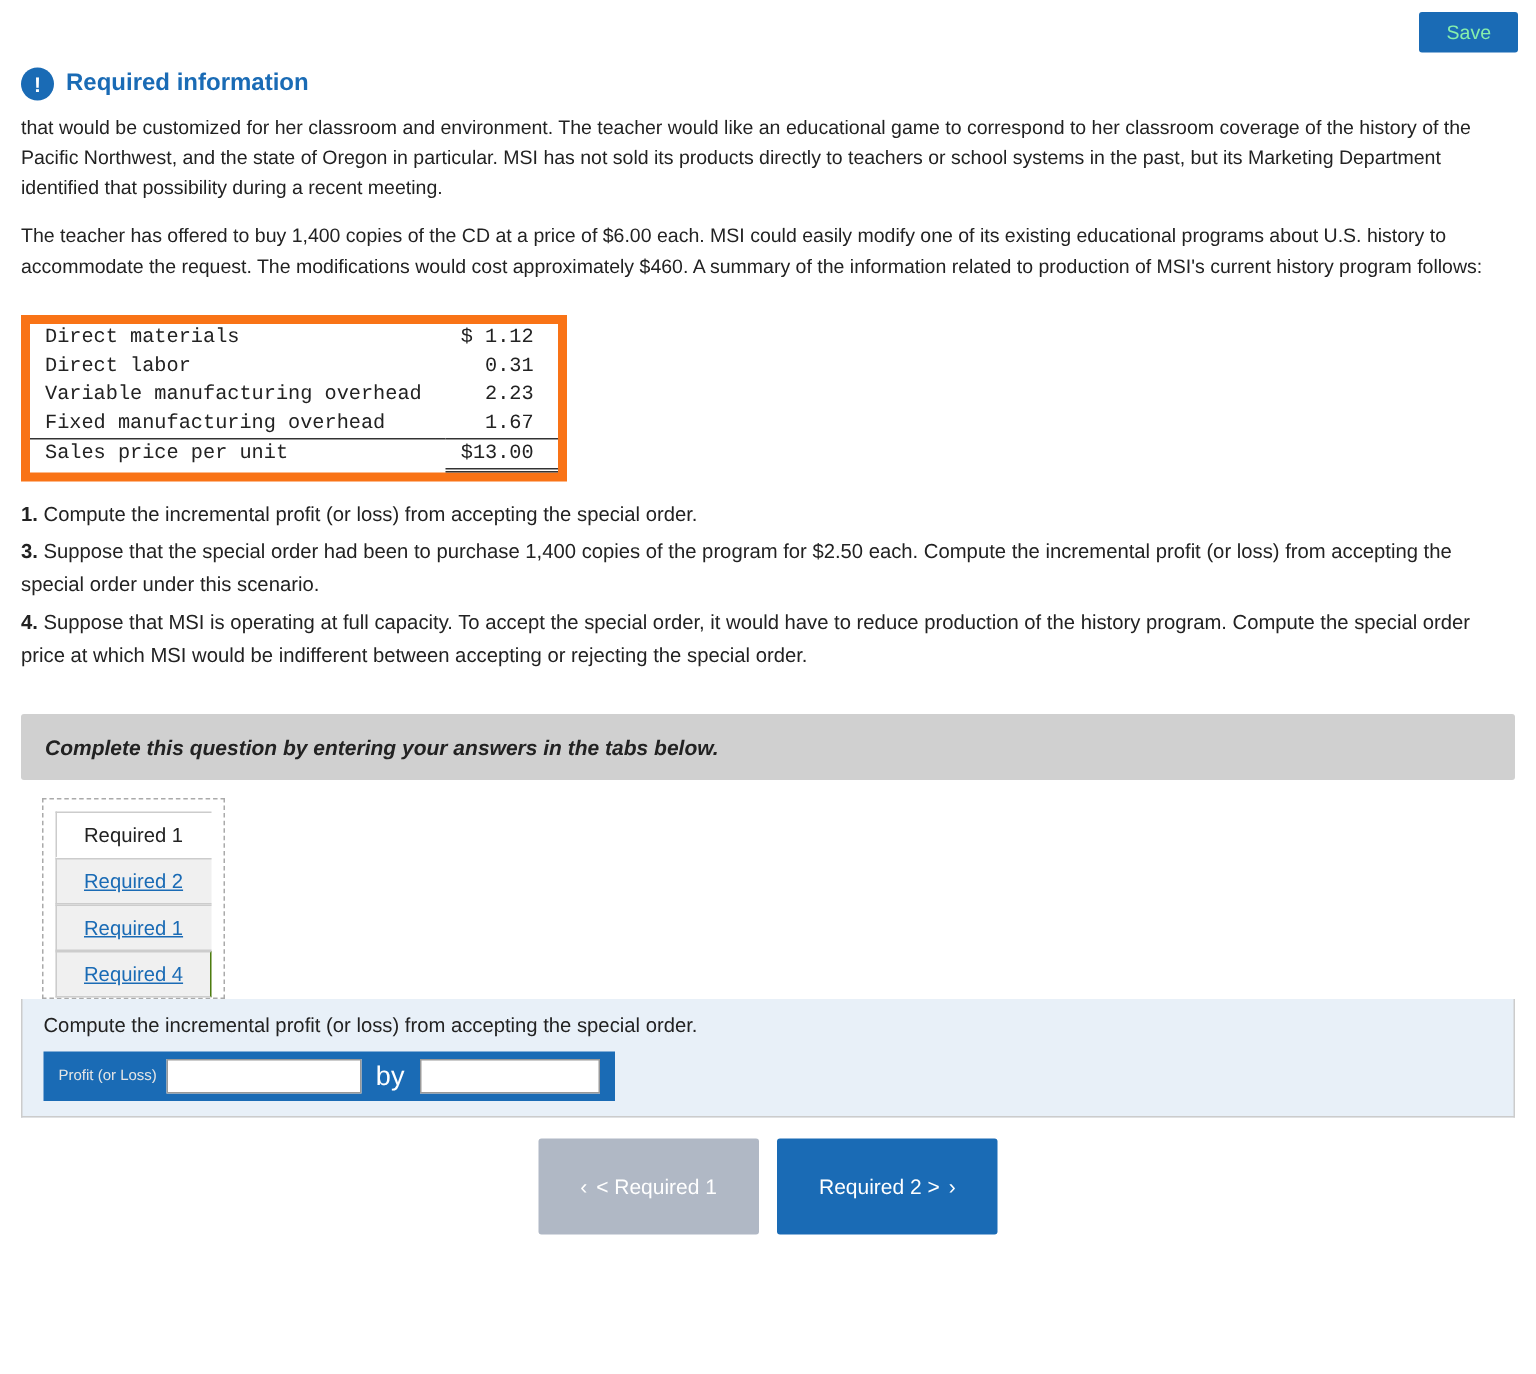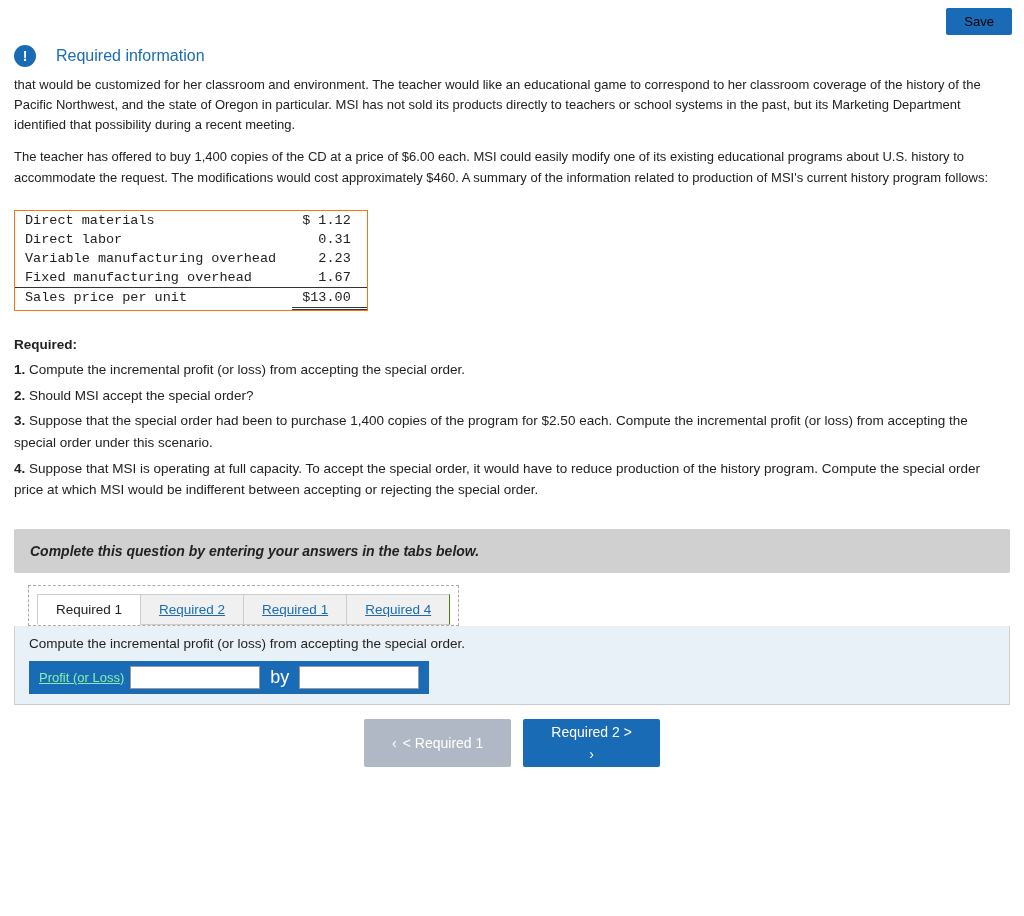--- a/index.html
+++ b/index.html
@@ -14,21 +14,21 @@
     }
 
     .top-bar {
       display: flex;
       justify-content: flex-end;
       padding: 8px 12px 4px 12px;
     }
 
     .top-bar-btn {
       background: #1a6bb5;
-      color: #000000;
+      color: #86efac;
       border: none;
       padding: 6px 18px;
       font-size: 13px;
       cursor: pointer;
       border-radius: 2px;
     }
 
     .required-info-header {
       display: flex;
       align-items: center;
@@ -45,39 +45,38 @@
       font-weight: bold;
       font-size: 14px;
       display: flex;
       align-items: center;
       justify-content: center;
       flex-shrink: 0;
     }
 
     .required-info-label {
       color: #1a6bb5;
-      font-weight: normal;
+      font-weight: bold;
       font-size: 16px;
-      margin-left: 12px;
     }
 
     .main-text {
       padding: 0 14px;
       line-height: 1.55;
       font-size: 13px;
     }
 
     .main-text p {
       margin-bottom: 12px;
     }
 
     .cost-table-wrapper {
-      margin: 10px 14px 12px 14px;
+      margin: 10px 14px 0 14px;
       display: inline-block;
-      border: 1px solid #f97316;
+      border: 6px solid #f97316;
     }
 
     .cost-table {
       border-collapse: collapse;
       font-family: 'Courier New', Courier, monospace;
       font-size: 13.5px;
     }
 
     .cost-table td {
       padding: 2px 16px 2px 10px;
@@ -121,20 +120,21 @@
       color: #222;
       font-style: italic;
     }
 
     .tabs-container {
       margin: 0 14px;
       border: 1.5px dashed #aaa;
       padding: 8px 8px 0 8px;
       display: inline-flex;
       gap: 0;
+      flex-direction: column;
     }
 
     .tab {
       padding: 7px 18px;
       border: 1px solid #ccc;
       background: #f0f0f0;
       font-size: 13.5px;
       cursor: pointer;
       border-right: none;
       color: #1a6bb5;
@@ -164,25 +164,24 @@
       font-size: 13.5px;
     }
 
     .tab-description {
       color: #222;
       font-size: 13.5px;
       margin-bottom: 10px;
     }
 
     .answer-row-label {
-      color: #86efac;
-      font-size: 13px;
+      color: #e5e5e5;
+      font-size: 10px;
       white-space: nowrap;
       font-weight: normal;
-      text-decoration: underline;
     }
 
     .answer-input {
       border: 1px solid #999;
       padding: 3px 6px;
       font-size: 13px;
       width: 130px;
       background: #fff;
     }
 
@@ -217,28 +216,27 @@
       border-radius: 2px;
       display: flex;
       align-items: center;
       gap: 6px;
     }
 
     .nav-btn-next {
       background: #1a6bb5;
       color: #fff;
       border: none;
-      padding: 5px 28px;
+      padding: 24px 28px;
       font-size: 14px;
       cursor: pointer;
       border-radius: 2px;
       display: flex;
       align-items: center;
       gap: 6px;
-      flex-direction: column;
     }
 
     .answer-row-wrapper {
       display: flex;
       align-items: center;
       margin-top: 4px;
     }
   </style>
 </head>
 <body>
@@ -285,23 +283,21 @@
       <tr>
         <td>Sales price per unit</td>
         <td class="val" style="border-bottom:3px double #333;">$13.00</td>
       </tr>
     </tbody>
   </table>
 </div>
 
 
 <div class="required-section">
-  <p class="req-title">Required:</p>
   <p><strong>1.</strong> Compute the incremental profit (or loss) from accepting the special order.</p>
-  <p><strong>2.</strong> Should MSI accept the special order?</p>
   <p><strong>3.</strong> Suppose that the special order had been to purchase 1,400 copies of the program for $2.50 each. Compute the incremental profit (or loss) from accepting the special order under this scenario.</p>
   <p><strong>4.</strong> Suppose that MSI is operating at full capacity. To accept the special order, it would have to reduce production of the history program. Compute the special order price at which MSI would be indifferent between accepting or rejecting the special order.</p>
 </div>
 
 
 <div class="complete-box">
   <span class="complete-box-text">Complete this question by entering your answers in the tabs below.</span>
 </div>
 
 

